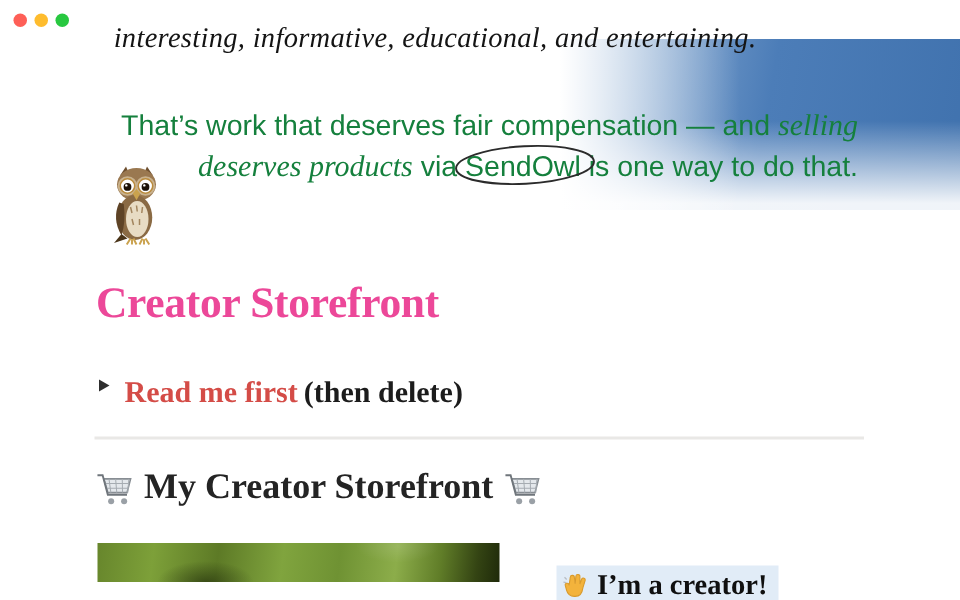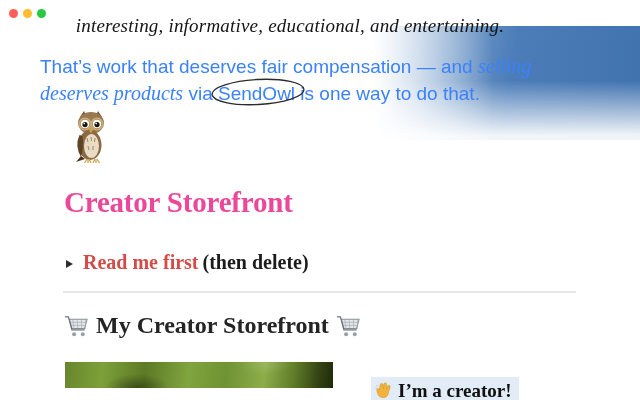--- a/index.html
+++ b/index.html
@@ -27,40 +27,40 @@
 
   
   .topline{
     position:absolute;left:24px;top:15px;width:532px;text-align:center;
     font-family:"Liberation Serif","DejaVu Serif",serif;
     font-style:italic;font-size:19px;color:#141414;letter-spacing:.2px;
   }
 
   
   .para{
-    position:absolute;left:40px;top:53px;width:532px;text-align:left;
-    font-size:19px;line-height:26px;color:#3b82f6;
+    position:absolute;left:40px;top:71px;width:532px;text-align:right;
+    font-size:19px;line-height:26px;color:#15803d;
   }
   .para .em{
     font-family:"Liberation Serif","DejaVu Serif",serif;
     font-style:italic;font-size:20px;
   }
   .circled{position:relative;display:inline-block;}
   .circled svg{position:absolute;left:-8px;top:-4px;overflow:visible;pointer-events:none;}
 
   .owl{position:absolute;left:72px;top:110px;width:38px;height:54px;}
 
   .h1{
     position:absolute;left:64px;top:186px;
     font-family:"Liberation Serif","DejaVu Serif",serif;
     font-weight:bold;font-size:29px;letter-spacing:-.2px;color:#ec4899;
   }
 
   .toggle-row{
-    position:absolute;left:66px;top:251px;display:flex;align-items:center;
+    position:absolute;left:66px;top:251px;display:flex;align-items:flex-start;
     font-family:"Liberation Serif","DejaVu Serif",serif;
     font-weight:bold;font-size:20px;color:#1c1c1c;cursor:pointer;
   }
   .tri{width:0;height:0;border-left:7px solid #2e2e2e;
        border-top:4.5px solid transparent;border-bottom:4.5px solid transparent;
        margin-right:10px;margin-top:2px;}
   .toggle-row .red{color:#d44c47;margin-right:4px;}
 
   .divider{position:absolute;left:63px;top:291px;width:513px;height:2px;background:#e9e8e6;}
 

